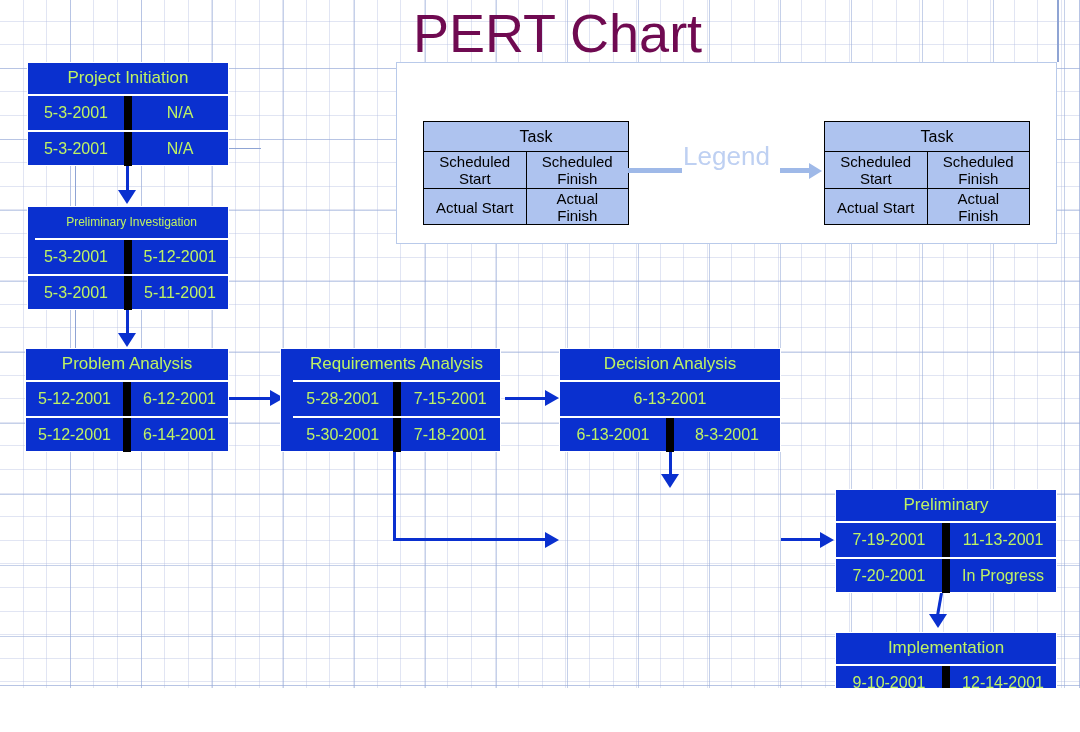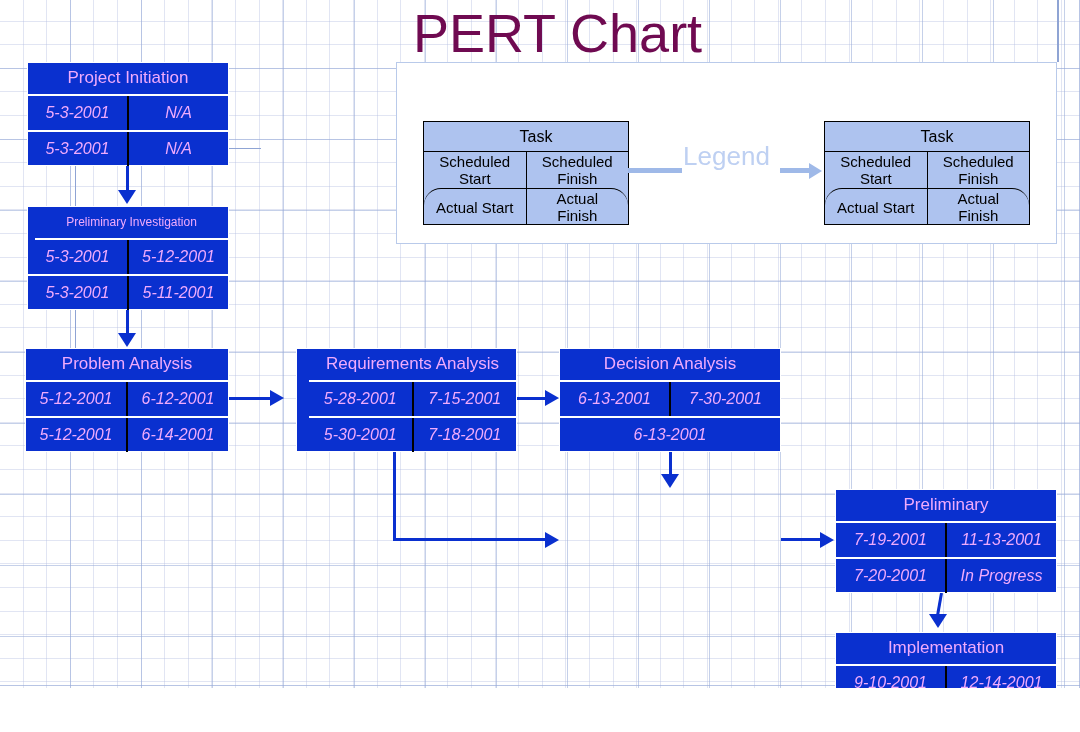--- a/index.html
+++ b/index.html
@@ -28,21 +28,21 @@
   
   #title{
     position:absolute;left:413px;top:2px;
     font-size:54px;color:#6f0a51;letter-spacing:0px;
     line-height:62px;white-space:nowrap;
   }
   
   .task{
     position:absolute;
     background:#0a30cf;
-    color:#f0abfc;
+    color:#bef264;
     box-sizing:border-box;
     border:1px solid #ffffff;
     z-index:4;
   }
   .task .hdr{
     text-align:center;
     font-size:17px;
     line-height:30px;
     height:31px;
     border-bottom:2px solid #ffffff;
@@ -53,23 +53,22 @@
     display:flex;height:34px;
   }
   .task .row + .row{border-top:2px solid #ffffff;}
   .task .cell{
     flex:1 1 50%;
     text-align:center;
     font-size:16px;
     line-height:34px;
     white-space:nowrap;
     overflow:hidden;
-    font-style:italic;
-  }
-  .task .cell + .cell{border-left:2px solid #000000;}
+  }
+  .task .cell + .cell{border-left:8px solid #000000;}
   
   .conn{position:absolute;background:#0a30cf;z-index:3;}
   .conn.h{height:3px;}
   .conn.v{width:3px;}
   .faint{position:absolute;background:#8fa4d4;z-index:2;}
   .faint.v{width:1px;}
   .faint.h{height:1px;}
   .arrow-d{ 
     position:absolute;width:0;height:0;
     border-left:9px solid transparent;
@@ -97,21 +96,21 @@
     position:absolute;
     background:#aec3ef;color:#000000;
     border:1px solid #000000;box-sizing:border-box;
   }
   .lbox .lhdr{
     text-align:center;font-size:16px;line-height:29px;height:29px;
     border-bottom:1px solid #000000;
     padding-left:20px;
   }
   .lbox .lrow{display:flex;height:36px;}
-  .lbox .lrow + .lrow{border-top:1px solid #000000;border-radius:17px;}
+  .lbox .lrow + .lrow{border-top:1px solid #000000;}
   .lbox .lcell{
     flex:1 1 50%;text-align:center;font-size:15px;
     display:flex;align-items:center;justify-content:center;
     line-height:15px;
   }
   .lbox .lcell + .lcell{border-left:1px solid #000000;}
   .lbox .lcell span{display:block;}
   #legend-arrow-text{
     position:absolute;left:660px;top:163px;width:140px;
     text-align:center;font-size:15px;color:#1237c9;line-height:17px;
@@ -221,40 +220,40 @@
     <div class="row">
       <div class="cell">5-12-2001</div>
       <div class="cell">6-12-2001</div>
     </div>
     <div class="row">
       <div class="cell">5-12-2001</div>
       <div class="cell">6-14-2001</div>
     </div>
   </div>
 
-  <div class="task" style="left:296px;top:348px;width:221px;height:104px;padding-left:12px;">
+  <div class="task" style="left:280px;top:348px;width:221px;height:104px;padding-left:12px;">
     <div class="hdr">Requirements Analysis</div>
     <div class="row">
       <div class="cell">5-28-2001</div>
       <div class="cell">7-15-2001</div>
     </div>
     <div class="row">
       <div class="cell">5-30-2001</div>
       <div class="cell">7-18-2001</div>
     </div>
   </div>
 
   <div class="task" style="left:559px;top:348px;width:222px;height:104px;">
     <div class="hdr">Decision Analysis</div>
     <div class="row">
       <div class="cell">6-13-2001</div>
-      <div class="cell">7-30-2001</div>
     </div>
     <div class="row">
       <div class="cell">6-13-2001</div>
+      <div class="cell">8-3-2001</div>
     </div>
   </div>
 
 
   <div class="task" style="left:835px;top:489px;width:222px;height:104px;">
     <div class="hdr">Preliminary</div>
     <div class="row">
       <div class="cell">7-19-2001</div>
       <div class="cell">11-13-2001</div>
     </div>

